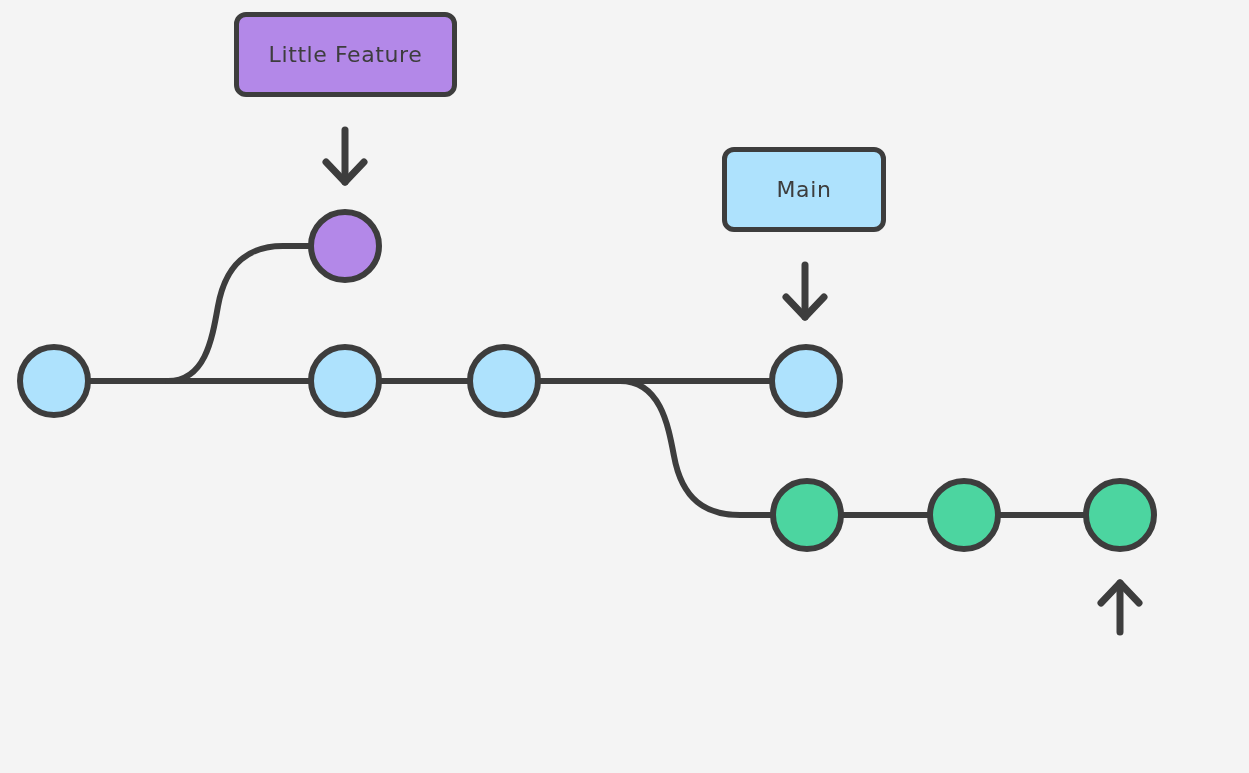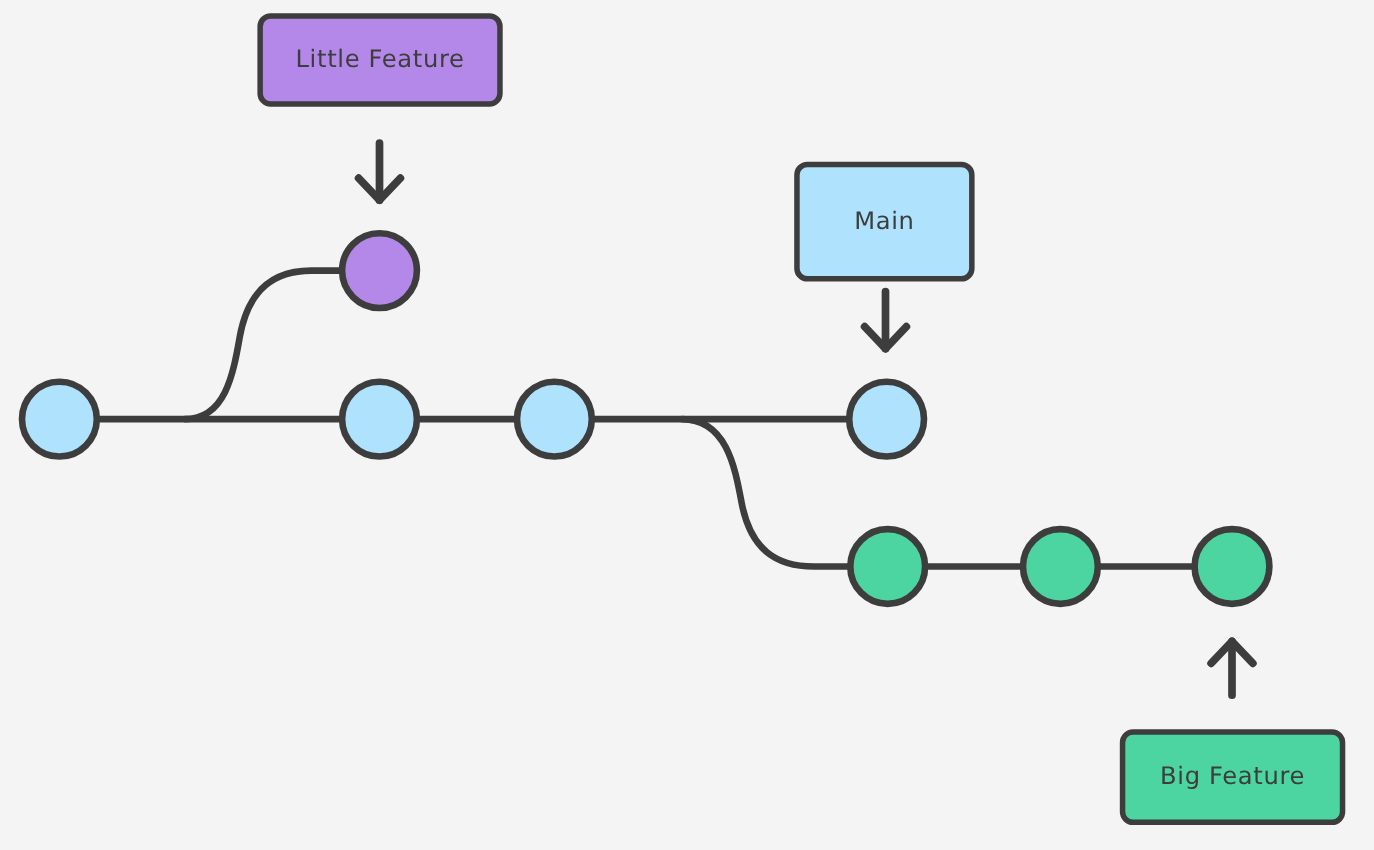--- a/index.html
+++ b/index.html
@@ -75,21 +75,18 @@
           <line x1="1120" y1="632" x2="1120" y2="583" stroke="#3d3d3d" stroke-width="7" stroke-linecap="round"></line>
           <polyline points="1101,603 1120,583 1139,603" fill="none" stroke="#3d3d3d" stroke-width="7" stroke-linecap="round" stroke-linejoin="round"></polyline>
         </g>
       </g>
   </svg>
 
   <div class="label-box" id="box-little-feature" style="left: 234px; top: 12px; width: 223px; height: 85px; background: rgb(179, 136, 232); font-size: 22px; border-color: rgb(61, 61, 61); border-width: 5px;">
     <span>Little Feature</span>
   </div>
 
-  <div class="label-box" id="box-main" style="left: 722px; top: 147px; width: 164px; height: 109px; background: rgb(174, 226, 253); font-size: 22px; border-color: rgb(61, 61, 61); border-width: 5px;">
+  <div class="label-box" id="box-main" style="left: 722px; top: 147px; width: 164px; height: 85px; background: rgb(174, 226, 253); font-size: 22px; border-color: rgb(61, 61, 61); border-width: 5px;">
     <span>Main</span>
   </div>
 
-  <div class="label-box" id="box-big-feature" style="left: 1018px; top: 663px; width: 205px; height: 87px; background: rgb(76, 213, 160); font-size: 22px; border-color: rgb(61, 61, 61); border-width: 5px;">
-    <span>Big Feature</span>
-  </div>
 
 </div>
 
 </body></html>

